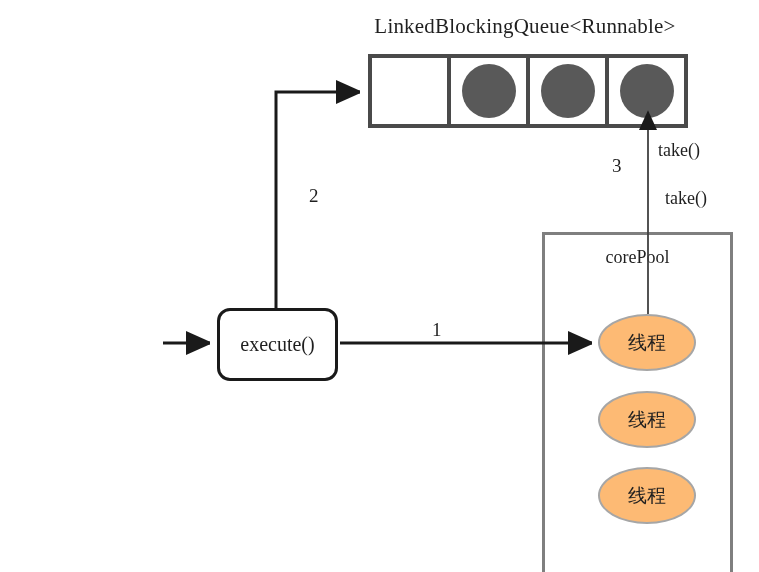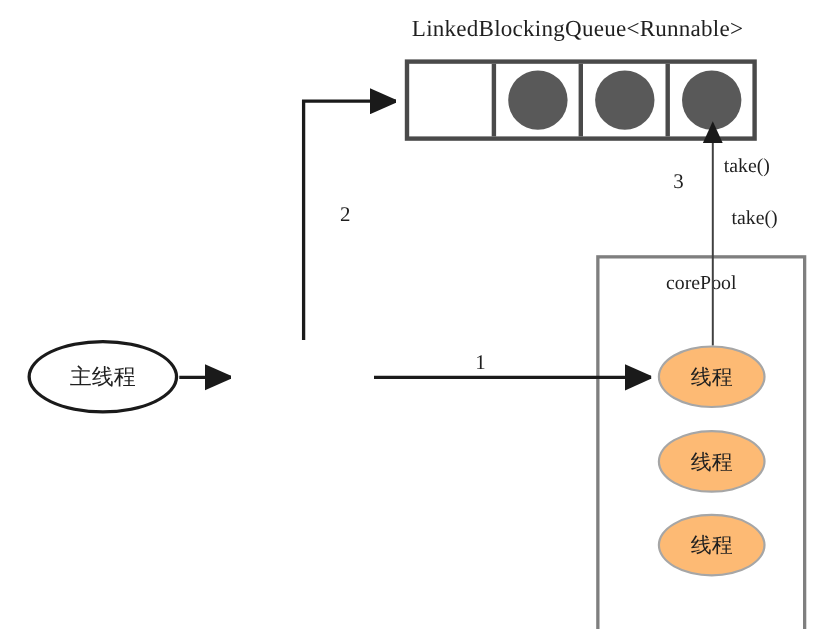--- a/index.html
+++ b/index.html
@@ -148,22 +148,22 @@
     </div>
   </div>
 
   <div class="abs core-pool">
     <div class="core-pool-title">corePool</div>
   </div>
   <div class="abs thread-ellipse thread-1">线程</div>
   <div class="abs thread-ellipse thread-2">线程</div>
   <div class="abs thread-ellipse thread-3">线程</div>
 
-  <div class="abs main-thread">主线程</div>
 
+  <div class="abs execute-box">execute()</div>
 
   <div class="abs edge-label label-1">1</div>
   <div class="abs edge-label label-2">2</div>
   <div class="abs edge-label label-3">3</div>
   <div class="abs edge-label label-poll">take()</div>
   <div class="abs edge-label label-take">take()</div>
 
   <svg class="arrows" width="759" height="572" viewBox="0 0 759 572">
     <defs>
       <marker id="ah" markerWidth="8" markerHeight="8" refX="8" refY="4" orient="auto" markerUnits="strokeWidth">

